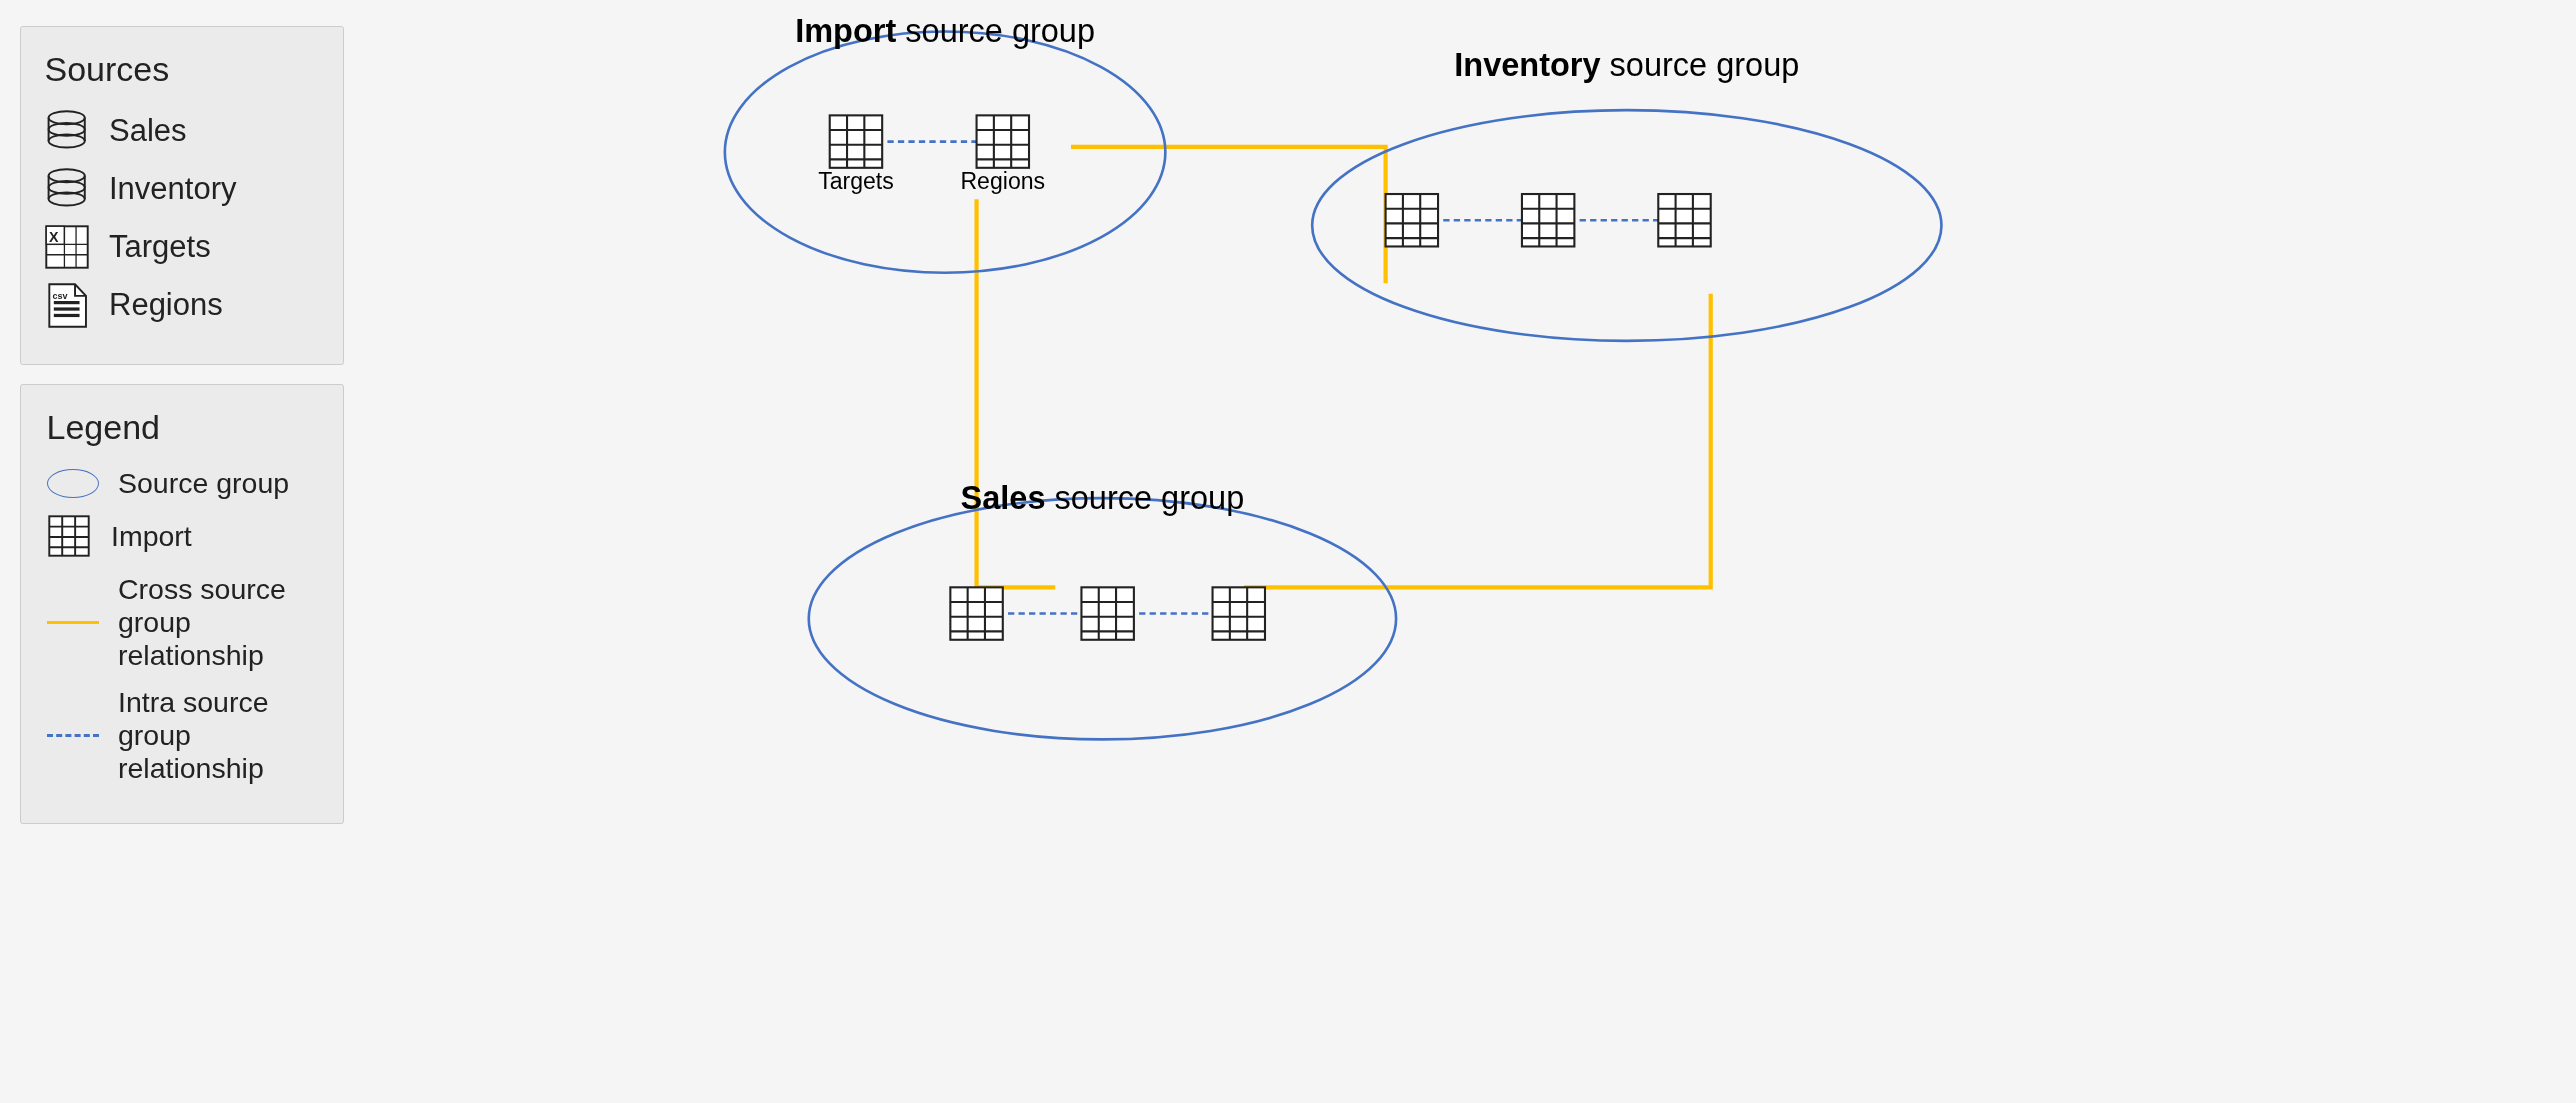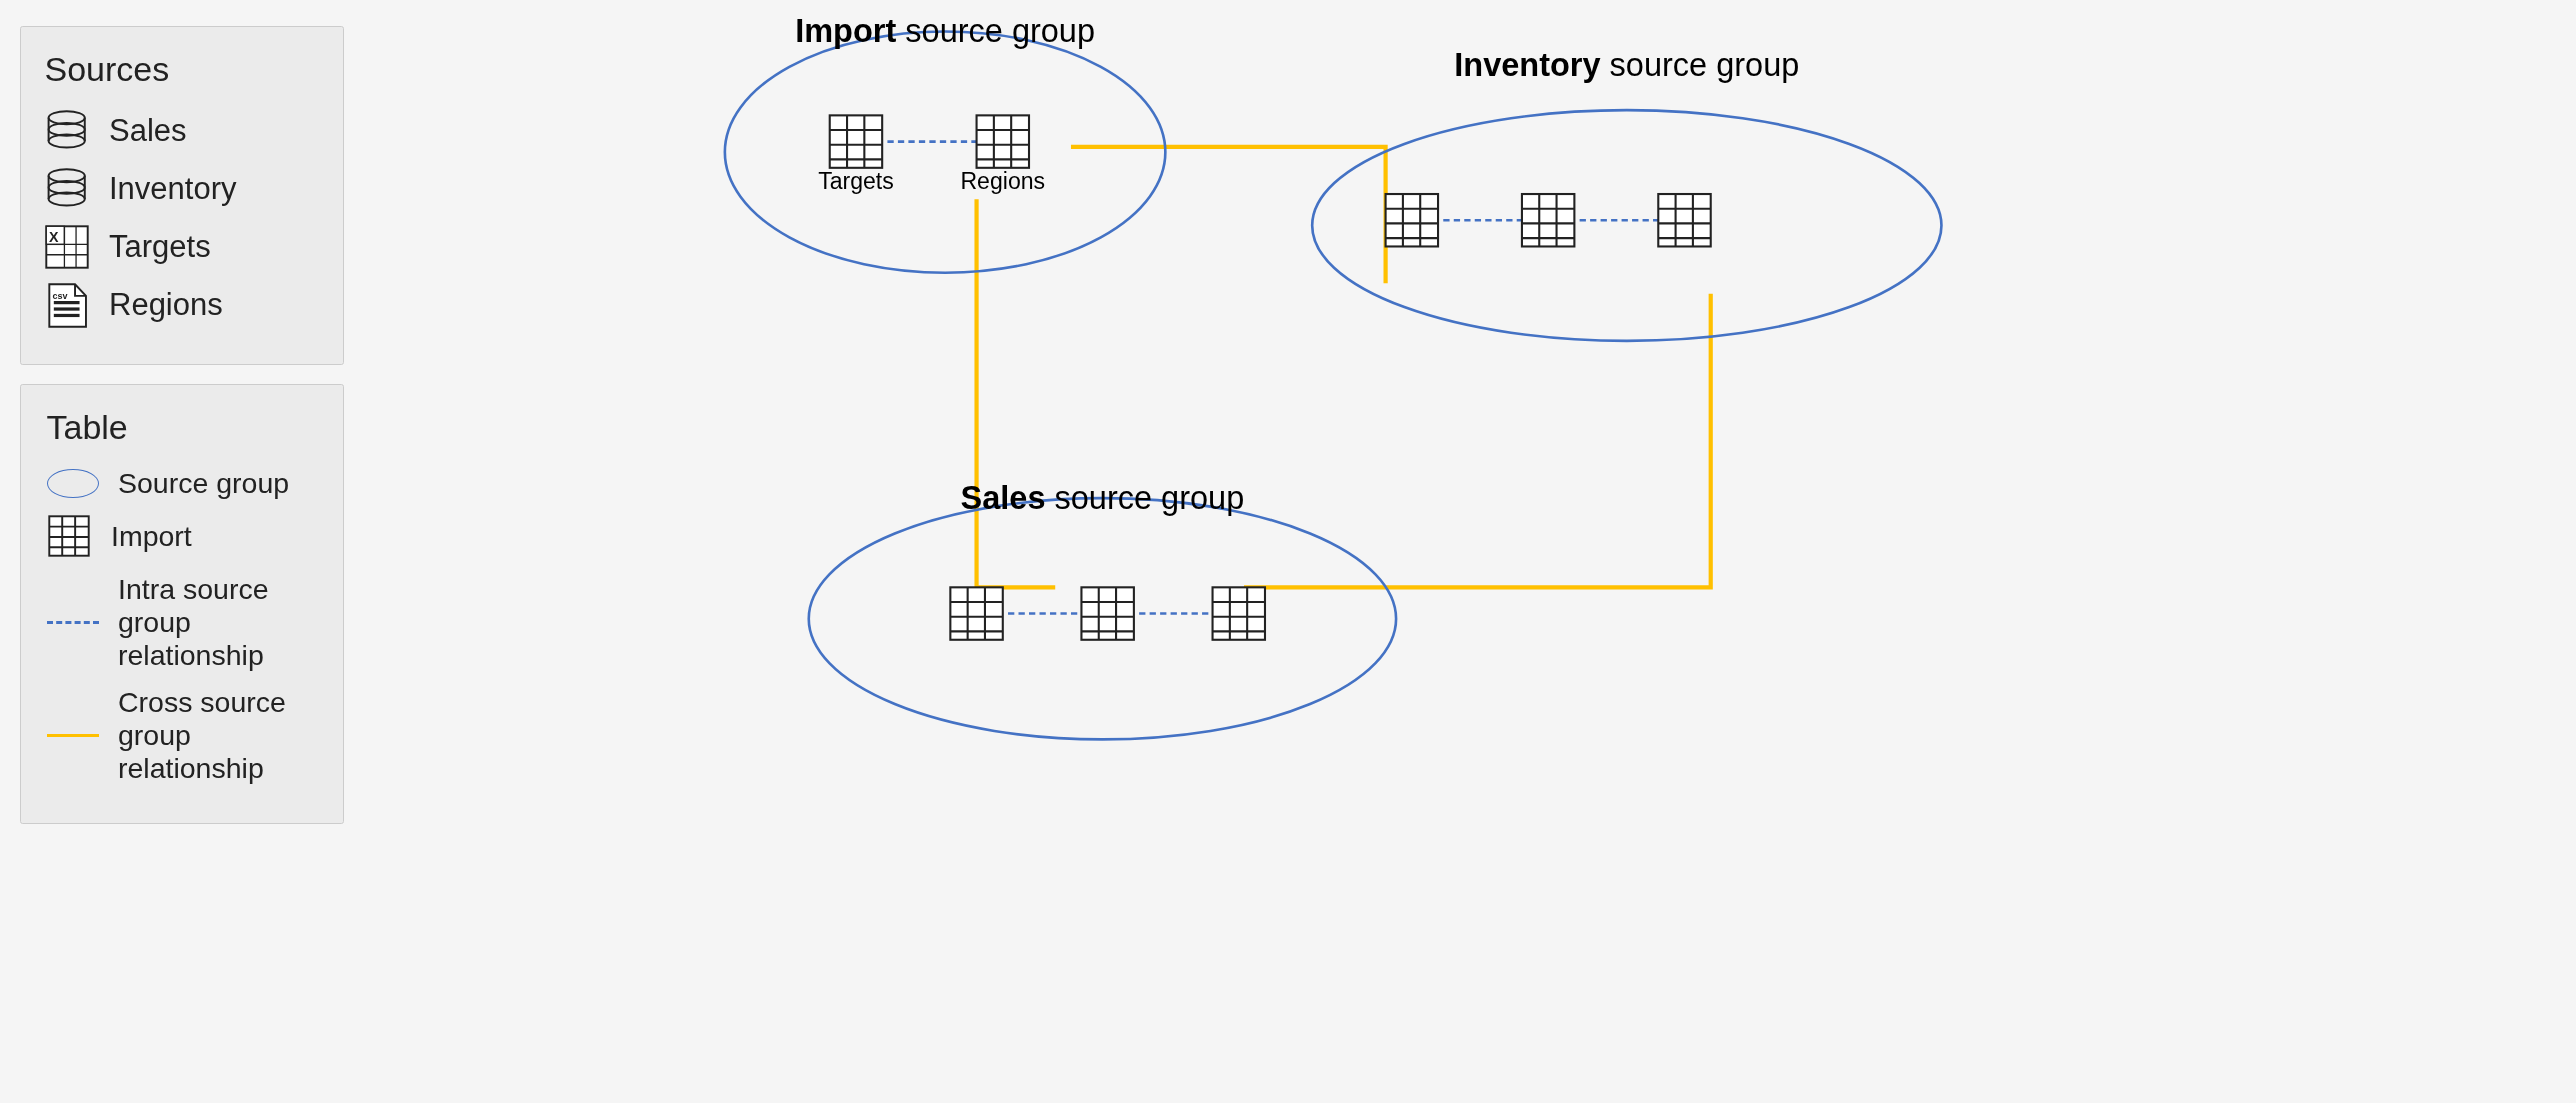--- a/index.html
+++ b/index.html
@@ -211,21 +211,21 @@
           <rect x="12" y="38" width="40" height="5" fill="#222"></rect>
           <rect x="12" y="48" width="40" height="5" fill="#222"></rect>
           <text x="10" y="25" font-size="14" font-weight="bold" fill="#222" font-family="Arial">csv</text>
         </svg>
       </div>
       <span class="label">Regions</span>
     </div>
   </div>
 
   <div class="legend-box">
-    <div class="section-title">Table</div>
+    <div class="section-title">Legend</div>
 
     <div class="legend-item">
       <div class="oval-legend"></div>
       <span class="label">Source group</span>
     </div>
 
     <div class="legend-item">
       <div class="table-icon">
         <svg width="42" height="42" viewBox="0 0 65 65">
           <rect x="2" y="2" width="61" height="61" fill="white" stroke="#222" stroke-width="3"></rect>
@@ -233,27 +233,27 @@
           <line x1="2" y1="34" x2="63" y2="34" stroke="#222" stroke-width="3"></line>
           <line x1="2" y1="50" x2="63" y2="50" stroke="#222" stroke-width="3"></line>
           <line x1="22" y1="2" x2="22" y2="63" stroke="#222" stroke-width="3"></line>
           <line x1="42" y1="2" x2="42" y2="63" stroke="#222" stroke-width="3"></line>
         </svg>
       </div>
       <span class="label">Import</span>
     </div>
 
     <div class="legend-item">
+      <div class="line-gold"></div>
+      <span class="label">Cross source group relationship</span>
+    </div>
+
+    <div class="legend-item">
       <div class="line-blue"></div>
       <span class="label">Intra source group relationship</span>
-    </div>
-
-    <div class="legend-item">
-      <div class="line-gold"></div>
-      <span class="label">Cross source group relationship</span>
     </div>
   </div>
 
 </div>
 
 <div class="diagram-area">
   <svg viewBox="0 0 3400 1701" xmlns="http://www.w3.org/2000/svg">
 
     <polyline points="760,380 760,1120 910,1120" fill="none" stroke="#FFC000" stroke-width="8"></polyline>
 

